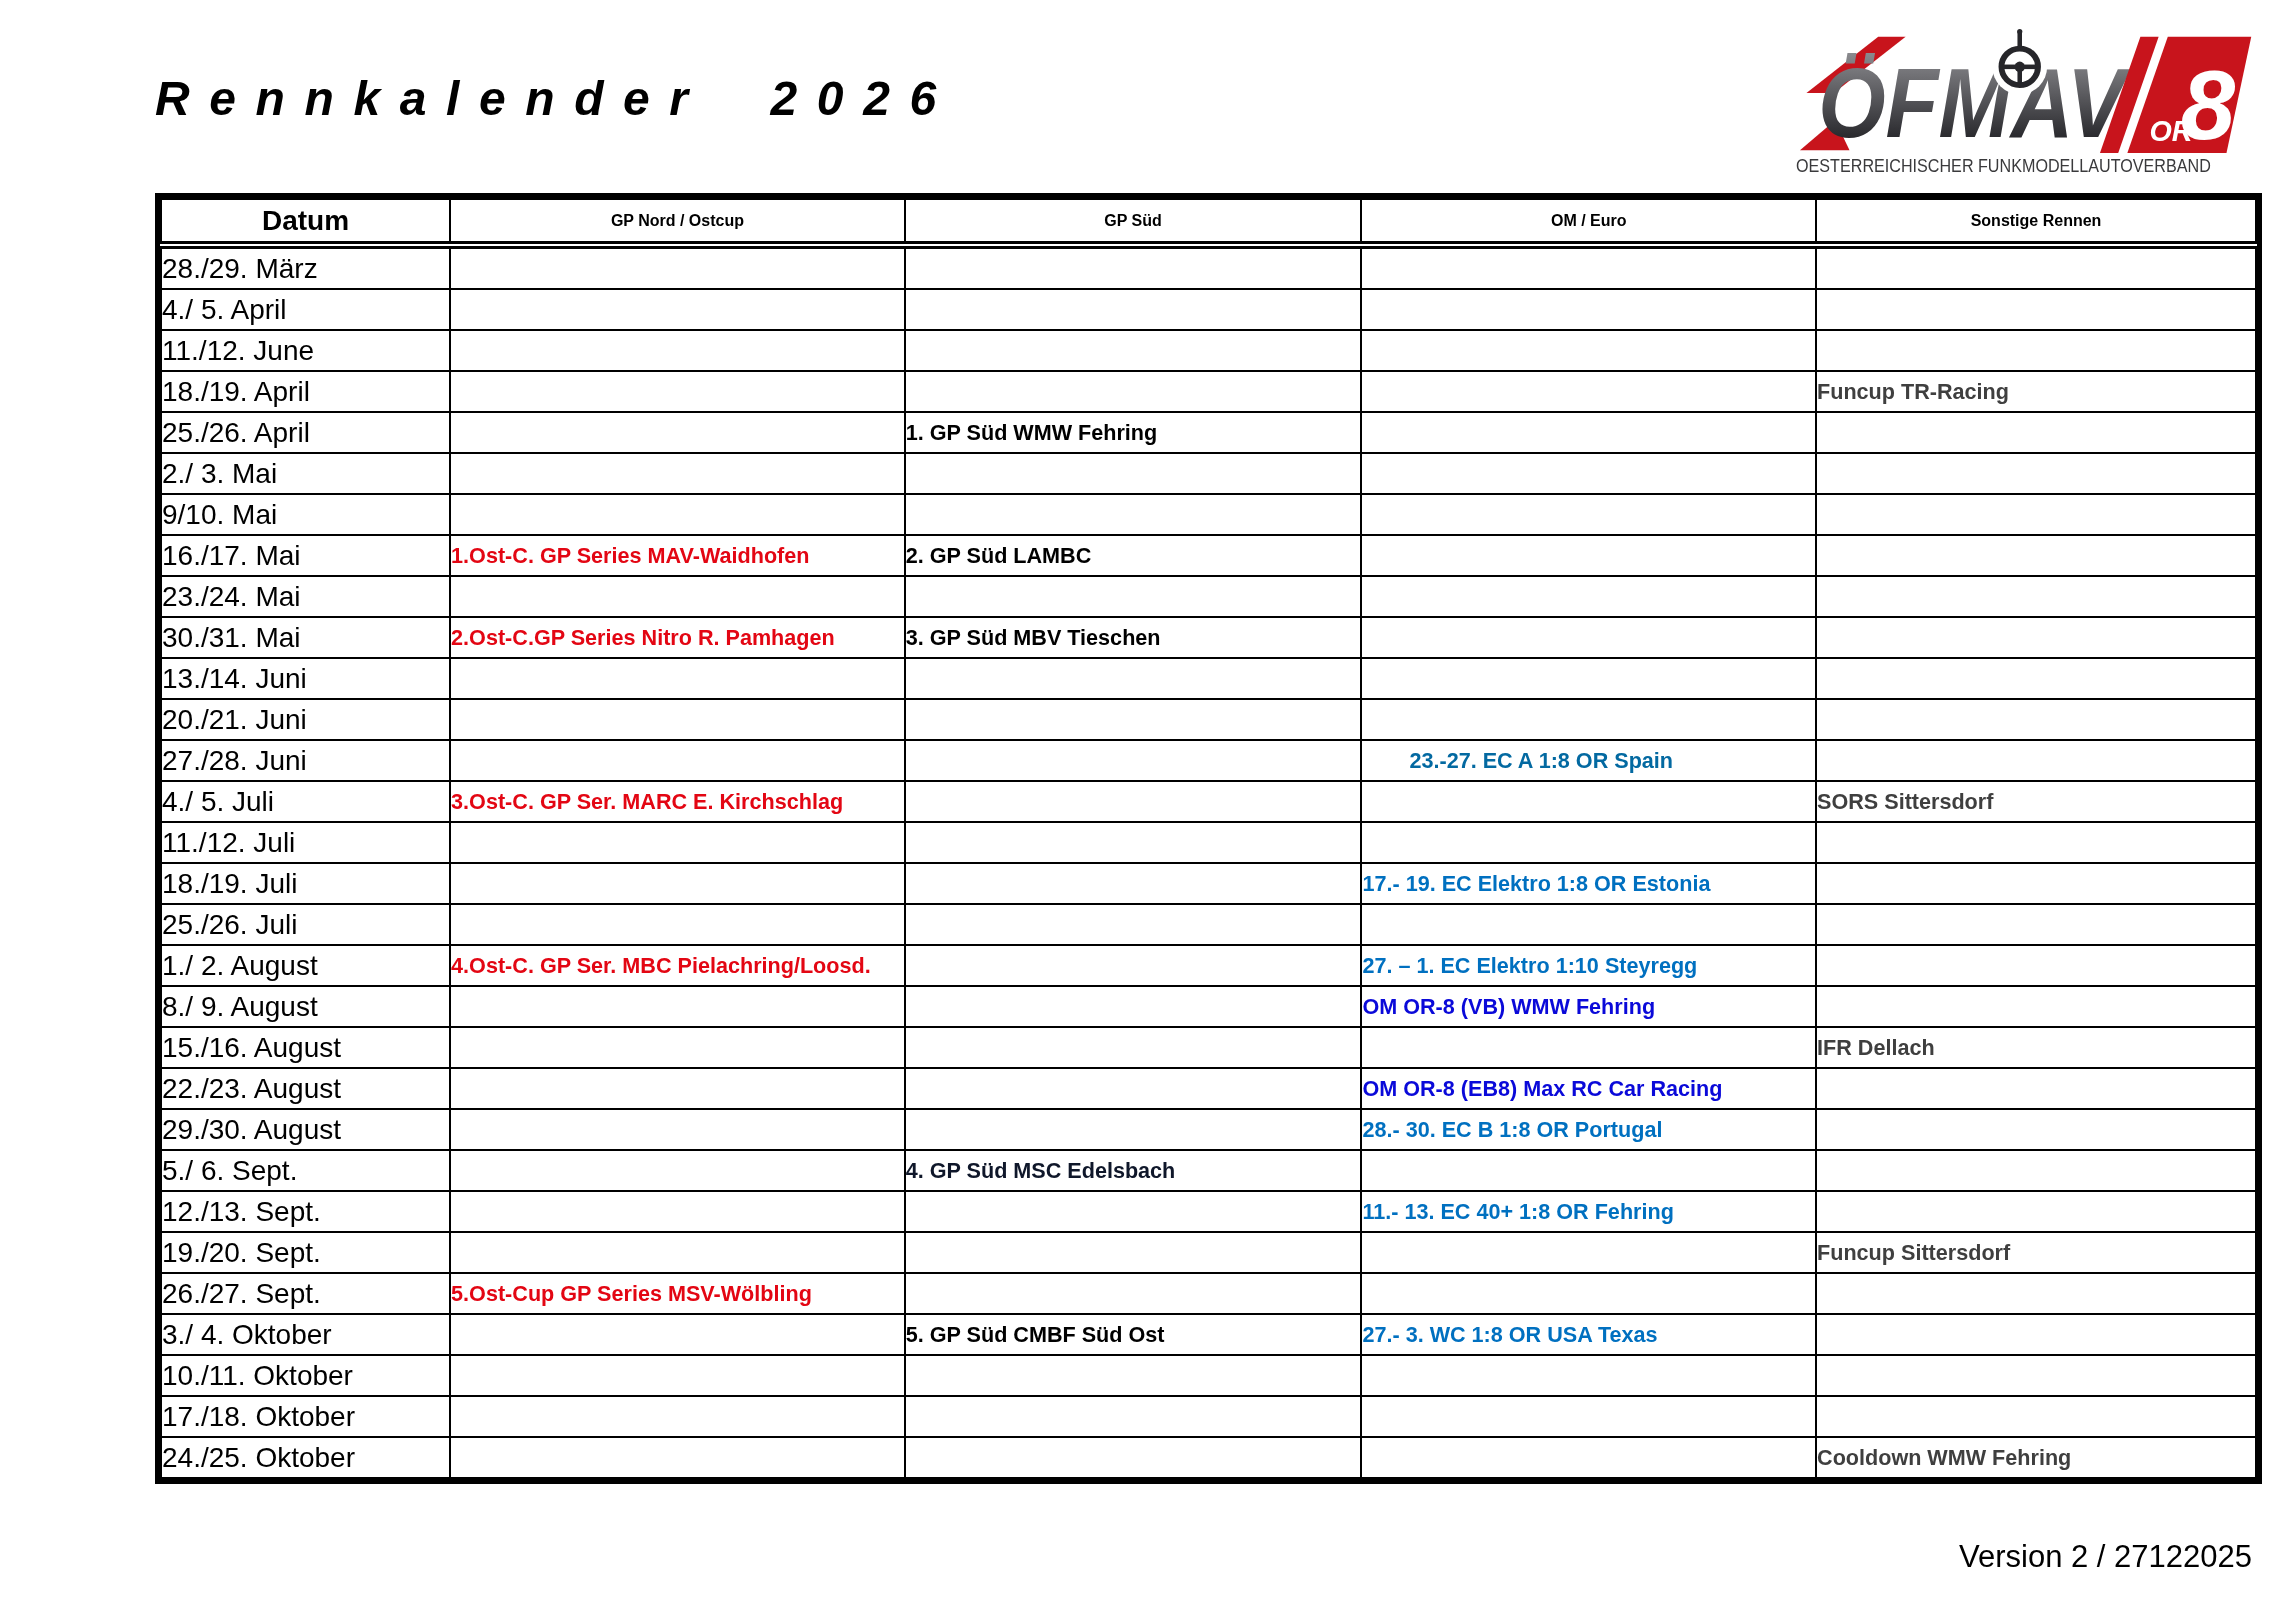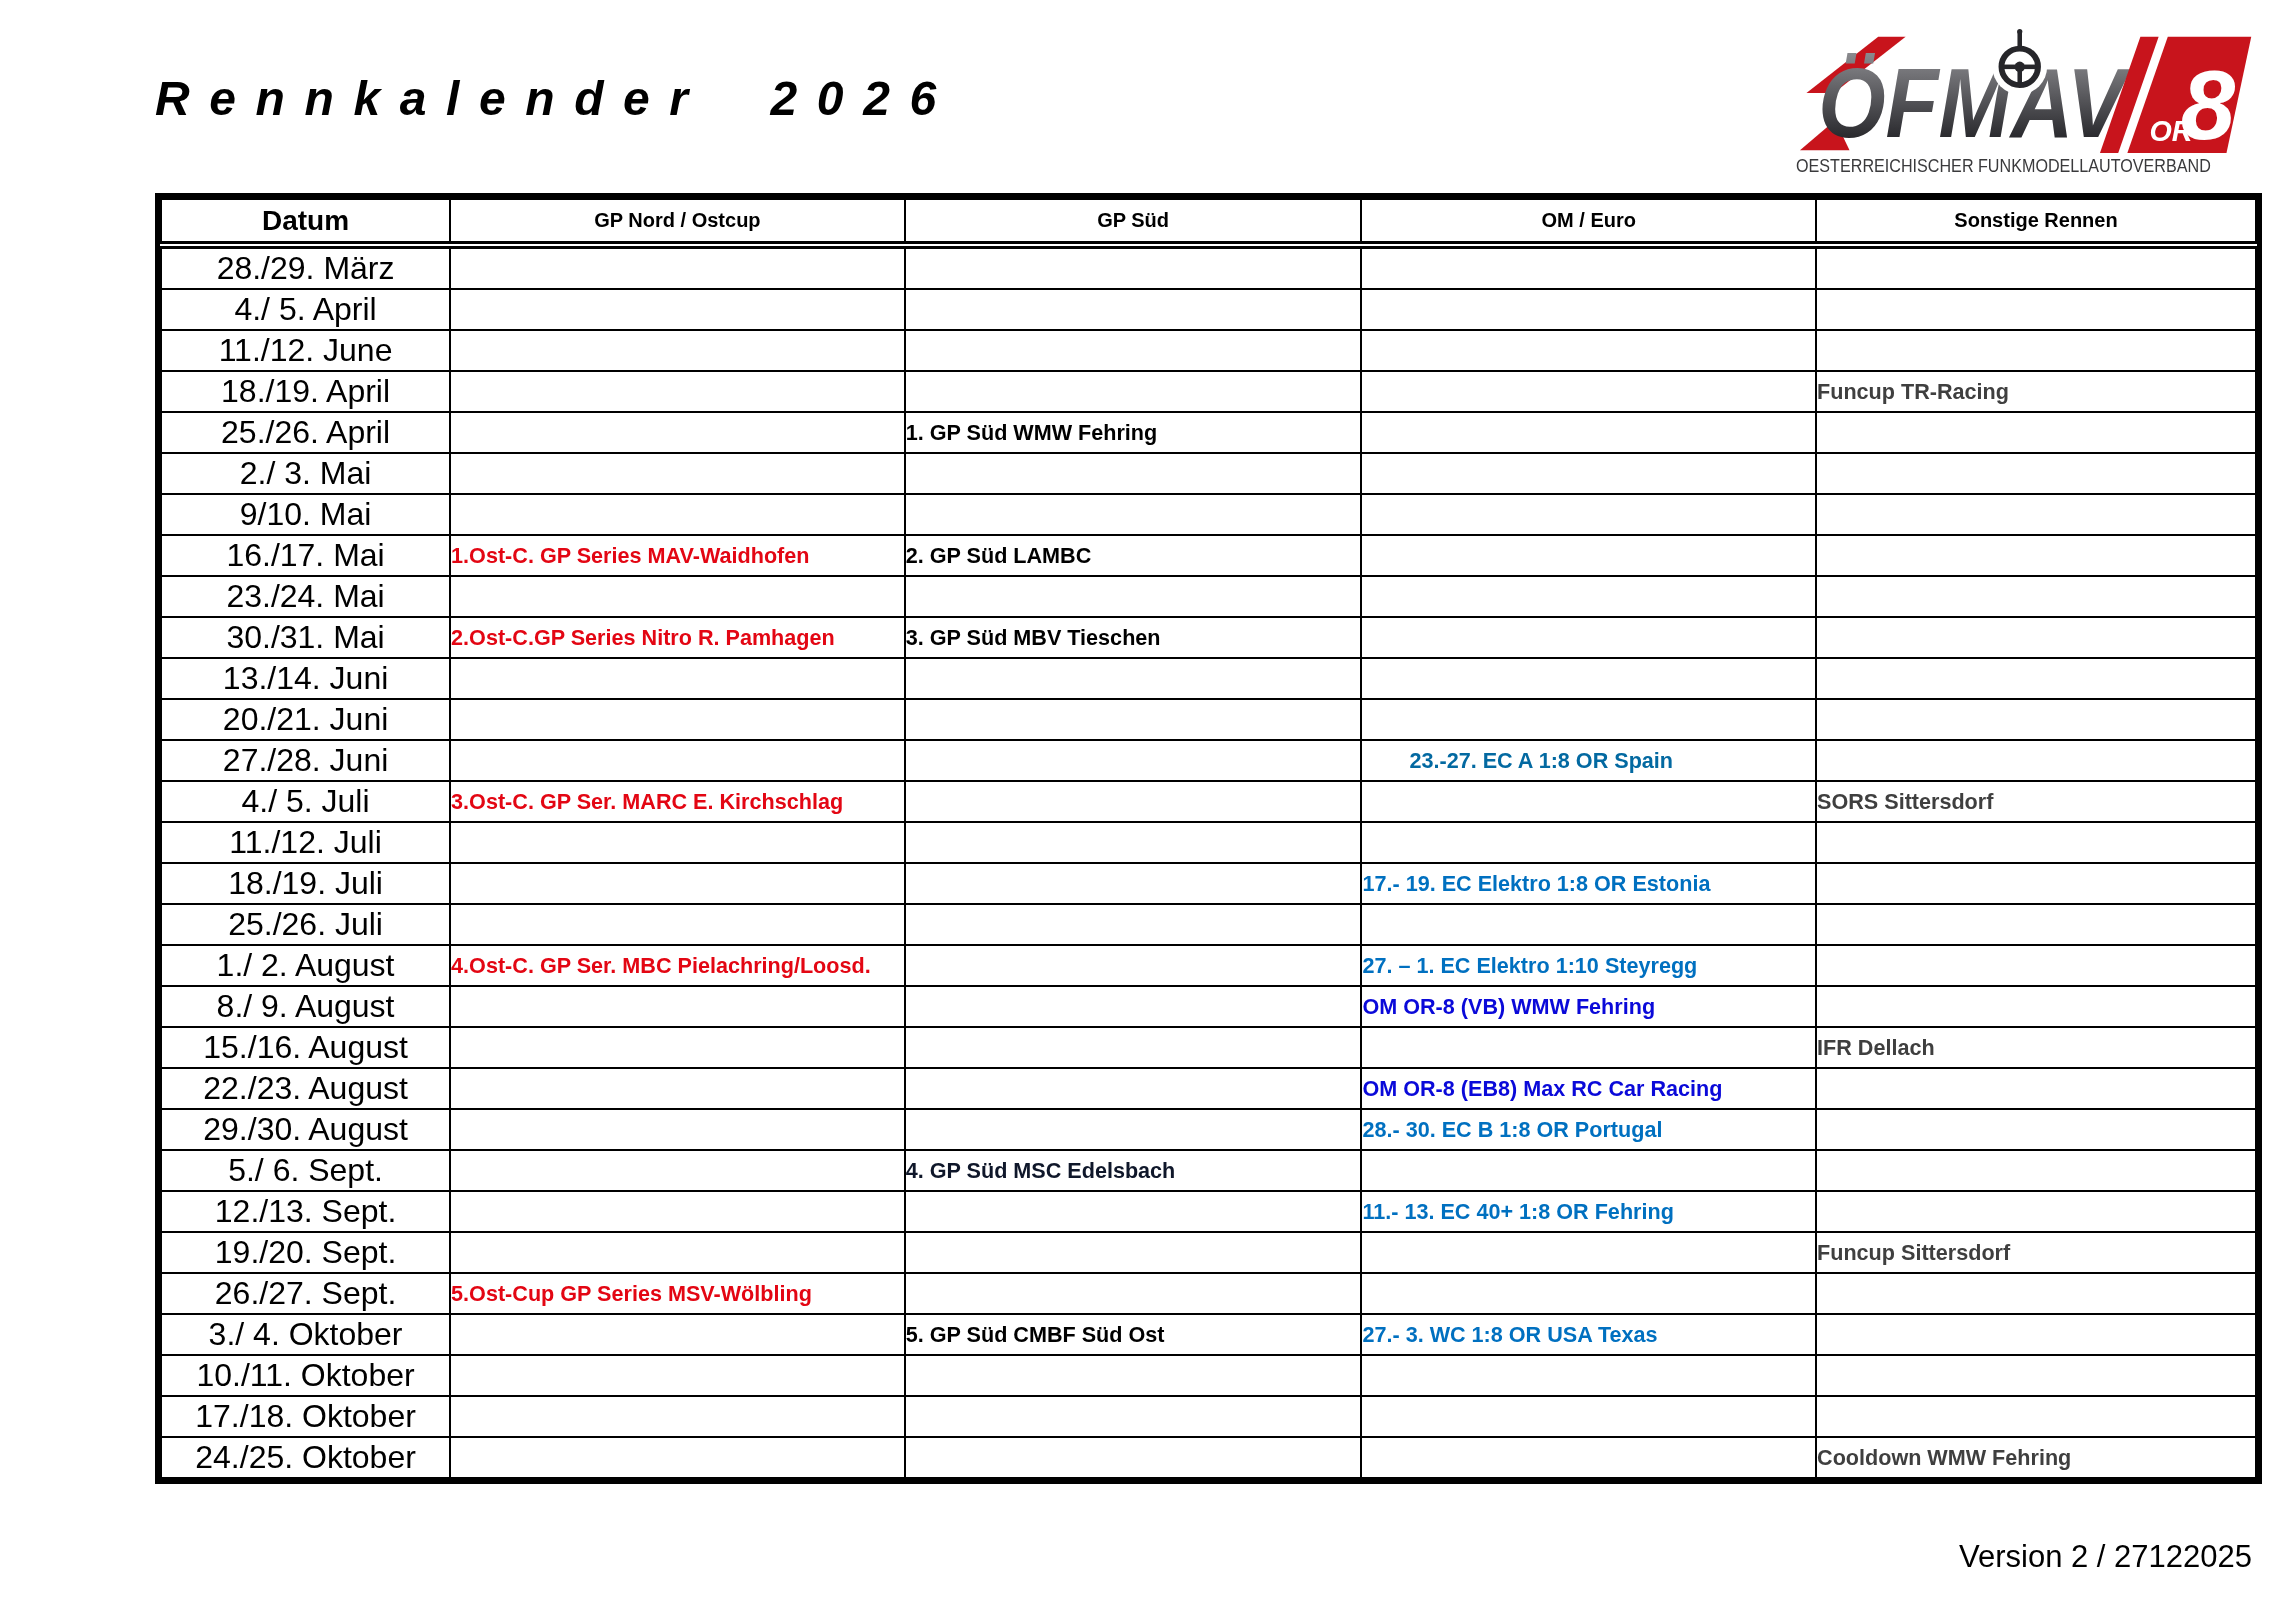--- a/index.html
+++ b/index.html
@@ -16,26 +16,26 @@
   .table-wrap{
     position:absolute;left:155px;top:193px;width:2097px;
     border:5.9px solid #000;background:#fff;
   }
   table.cal{border-collapse:collapse;width:100%;table-layout:fixed;}
   table.cal th, table.cal td{
     border:2.6px solid #000;overflow:hidden;white-space:nowrap;
     vertical-align:middle;padding:0;
   }
   table.cal thead th{
-    height:41px;font-size:20px;font-weight:bold;text-align:center;
+    height:41px;font-size:16px;font-weight:bold;text-align:center;
     border-bottom:8.5px double #000;
   }
   table.cal thead th.datum-h{font-size:28px;}
   table.cal tbody td{height:39px;}
-  td.datum{text-align:center;font-size:32px;font-weight:normal;}
+  td.datum{text-align:left;font-size:28px;font-weight:normal;}
   td.event{font-size:21.6px;font-weight:bold;text-align:left;padding-left:7.9px;}
   .version{
     position:absolute;top:1539px;left:155px;width:2097px;
     text-align:right;font-size:31px;
   }
 </style>
 </head>
 <body>
 
 <h1 class="page-title">Rennkalender 2026</h1>

